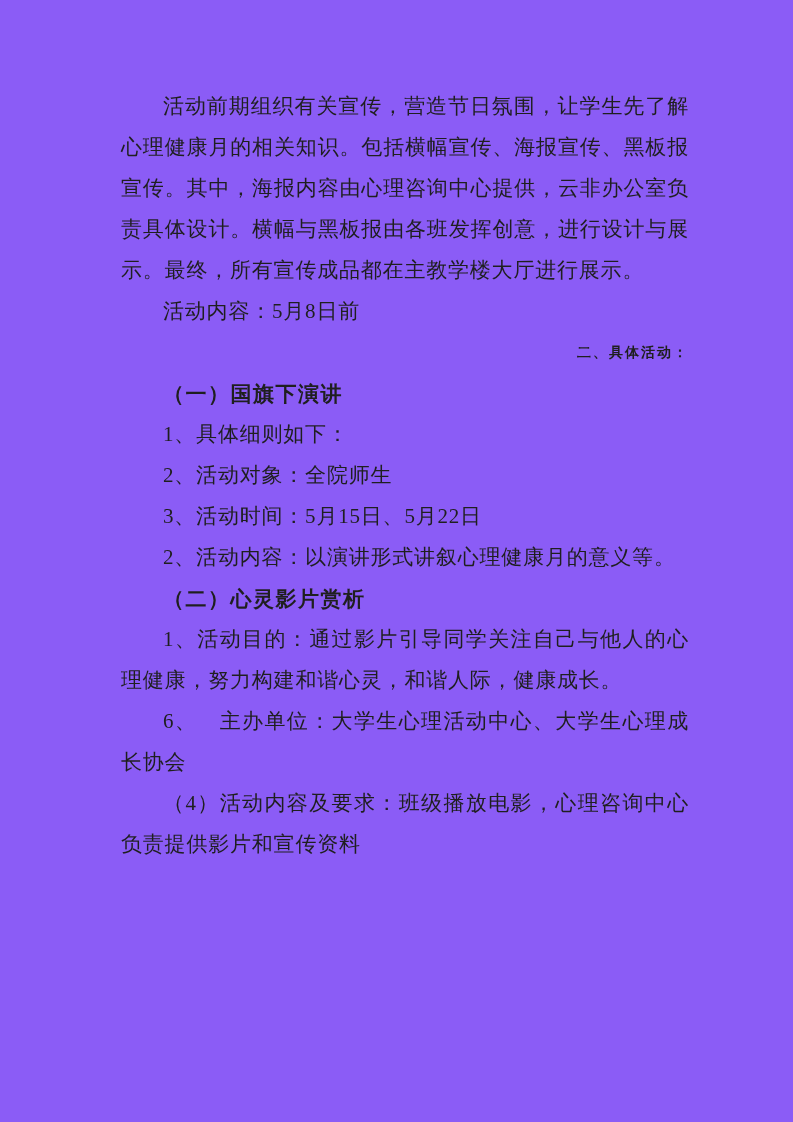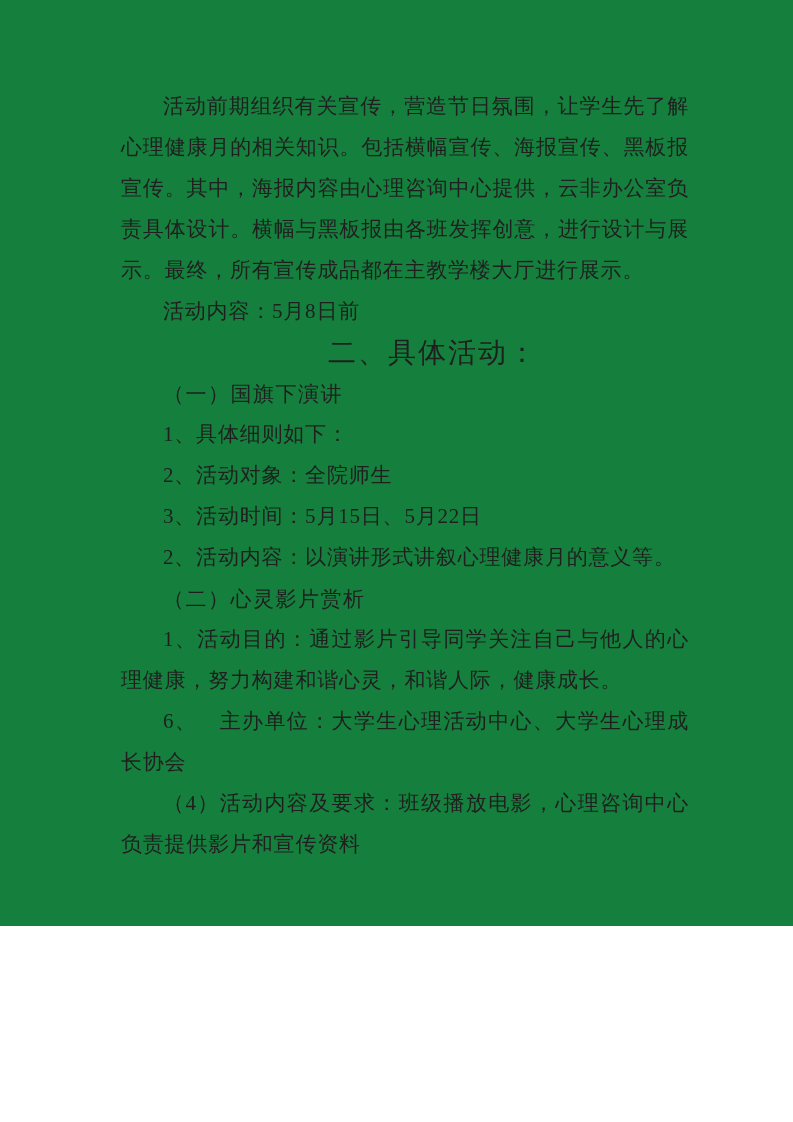--- a/index.html
+++ b/index.html
@@ -4,22 +4,22 @@
 <style>
   * { box-sizing: border-box; }
   html, body {
     margin: 0;
     padding: 0;
     background: #ffffff;
   }
   .page {
     position: relative;
     width: 793px;
-    height: 926px;
-    background: #15803d;
+    height: 1122px;
+    background: #8b5cf6;
     overflow: hidden;
     font-family: "Liberation Serif", "DejaVu Serif", serif;
   }
   .content {
     position: absolute;
     left: 121px;
     top: 86px;
     width: 568px;
     color: #1f1f1f;
     font-size: 21px;
@@ -29,31 +29,31 @@
     text-justify: inter-character;
   }
   .content p {
     margin: 0;
     text-indent: 2em;
   }
   .h-main {
     margin: 0;
     text-indent: 2em;
     font-family: "Liberation Sans", "DejaVu Sans", sans-serif;
-    font-weight: 400;
-    font-size: 28px;
+    font-weight: 700;
+    font-size: 14px;
     line-height: 41px;
     letter-spacing: 2px;
-    text-align: center;
+    text-align: right;
   }
   .h-sub {
     margin: 0;
     text-indent: 2em;
     font-family: "Liberation Sans", "DejaVu Sans", sans-serif;
-    font-weight: 400;
+    font-weight: 700;
     font-size: 21px;
     line-height: 41px;
     letter-spacing: 1.5px;
     text-align: left;
   }
 </style>
 </head>
 <body>
 
 <div class="page">

